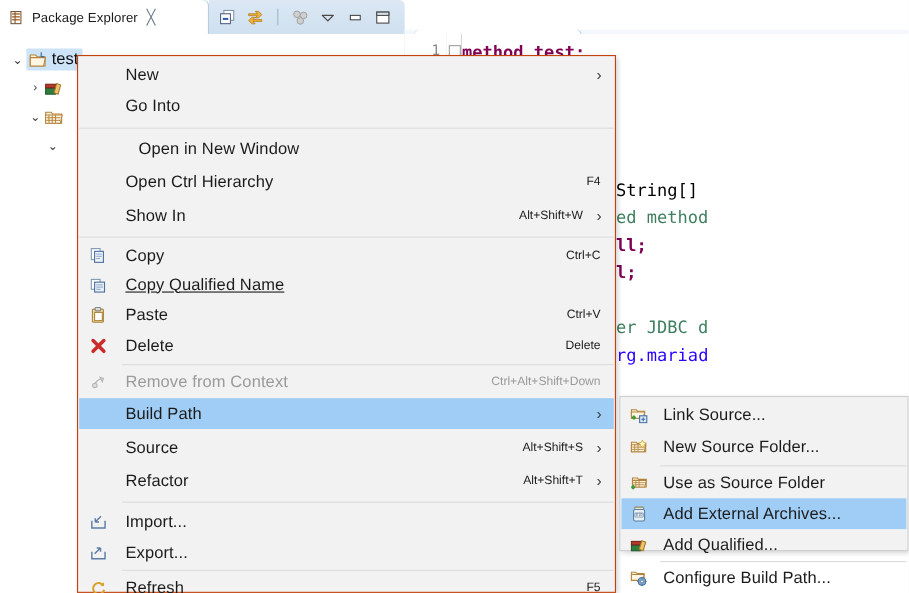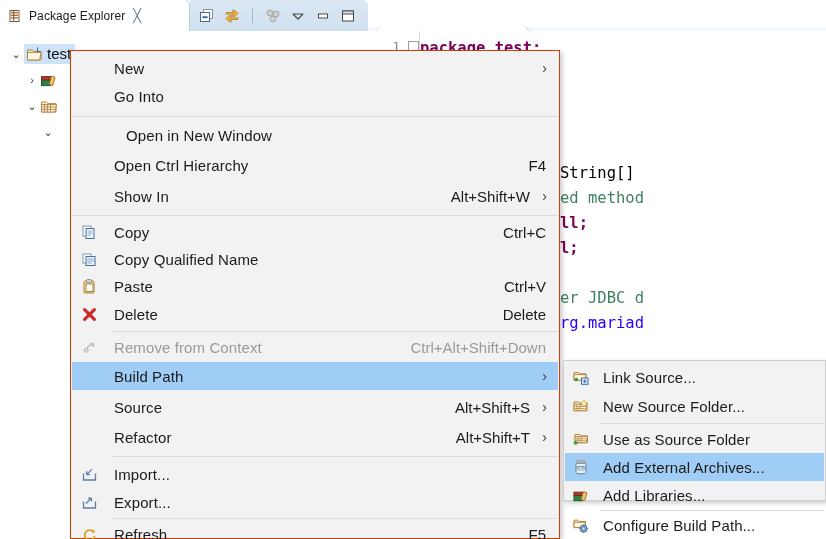--- a/index.html
+++ b/index.html
@@ -76,21 +76,21 @@
     background:#f2f2f2;border:1px solid #cfcfcf;box-sizing:border-box;
     box-shadow:2px 2px 5px rgba(0,0,0,.22);
     z-index:60;
   }
   .mi{
     position:absolute;left:1px;right:1px;height:28px;
     display:flex;align-items:center;font-size:15px;color:#1b1b1b;box-sizing:border-box;
   }
   .mi .ico{position:absolute;left:8px;width:18px;height:16px;display:flex;align-items:center;justify-content:center;}
   .mi .lab{margin-left:42px;letter-spacing:.1px;}
-  .mi .acc{position:absolute;right:28px;font-size:15px;color:#1b1b1b;text-align:right;}
+  .mi .acc{position:absolute;right:28px;font-size:11px;color:#1b1b1b;text-align:right;}
   .mi .acc.noarrow{right:12px;}
   .mi .arrow{position:absolute;right:11px;font-size:14px;color:#3a3a3a;line-height:1;}
   .mi.hl{background:#9fcdf5;}
   .mi.disabled .lab,.mi.disabled .acc{color:#9a9a9a;}
   .msep{position:absolute;left:1px;right:1px;height:1px;background:#dcdcdc;}
   .msep.ind{left:40px;}
 
   
   #submenu .mi .lab{margin-left:38px;}
   #submenu .mi .ico{left:7px;}
@@ -225,21 +225,21 @@
     </div>
 
     <div id="editor-canvas">
       <div id="gutter">
         <div class="ln" style="left:2px;top:8px;">1</div>
       </div>
       <div id="folding-col"></div>
       <div class="fold-mark" style="top:10px;"></div>
       <div class="fold-mark" style="top:110px;border:none;background:none;"></div>
 
-      <div class="code-line" style="top:8px;"><span class="kw">package test;</span></div>
+      <div class="code-line" style="top:8px;"><span class="kw">method test;</span></div>
       <div class="code-line" style="top:64px;"><span>ql.*;</span></div>
       <div class="code-line" style="top:108px;"><span>JdbcTest {</span></div>
       <div class="code-line" style="top:133px;"><span class="kw">atic </span><span class="kw">void </span><span>main(String[]</span></div>
       <div class="code-line" style="top:158px;"><span class="cm">DO Auto-generated method</span></div>
       <div class="code-line" style="top:183px;"><span>ction conn = </span><span class="kw">null;</span></div>
       <div class="code-line" style="top:208px;"><span>ment stmt = </span><span class="kw">null;</span></div>
       <div class="code-line" style="top:258px;"><span class="cm">/STEP 2: Register JDBC d</span></div>
       <div class="code-line" style="top:283px;"><span>lass.</span><span class="it">forName</span><span>(</span><span class="st">"org.mariad</span></div>
       <div class="code-line" style="top:333px;"><span class="cm">/STEP 3: Open a connecti</span></div>
     </div>
@@ -282,21 +282,21 @@
           <rect x="4" y="3.5" width="8" height="10" fill="#eef4fa" stroke="#4a6f9b"></rect>
           <g stroke="#7d9cc0" stroke-width=".8">
               <path d="M5.5 6h5M5.5 8h5M5.5 10h3.5"></path>
             </g>
         </svg>
       </span>
       <span class="lab">Copy</span>
       <span class="acc noarrow">Ctrl+C</span>
     </div>
 
-    <div class="mi" style="top:194px;">
+    <div class="mi" style="top:194px;text-decoration:underline;">
       <span class="ico">
         <svg width="15" height="15" viewBox="0 0 15 15">
           <rect x="1" y="2" width="8" height="9" fill="#fff" stroke="#7e98b5"></rect>
           <rect x="4" y="4.5" width="9" height="9" fill="#e9f1f9" stroke="#4a6f9b"></rect>
           <g stroke="#7d9cc0" stroke-width=".8">
               <path d="M5.5 7h6M5.5 9h6M5.5 11h4"></path>
             </g>
         </svg>
       </span>
       <span class="lab">Copy Qualified Name</span>
@@ -450,21 +450,21 @@
     </div>
 
     <div class="mi" style="top:120px;">
       <span class="ico">
         <svg width="16" height="15" viewBox="0 0 16 15">
           <rect x="1" y="7.5" width="8.5" height="5.2" fill="#2f7d3f" stroke="#1e5a2c"></rect>
           <rect x="1" y="4.2" width="8.5" height="3.1" fill="#b33a2b" stroke="#7f2418"></rect>
           <path d="M10.4 3.6 l3.6 1.3 -2.3 7.8 -3.6-1.3z" fill="#f2c26b" stroke="#a37c2a"></path>
         </svg>
       </span>
-      <span class="lab">Add Libraries...</span>
+      <span class="lab">Add Qualified...</span>
     </div>
 
     <div class="msep ind" style="top:149px;left:36px;"></div>
 
     <div class="mi" style="top:150px;">
       <span class="ico">
         <svg width="16" height="15" viewBox="0 0 16 15">
           <path d="M1 2.2 h4 l.9 1.2 h6.6 v6.2 h-11.5z" fill="#fdf0d8" stroke="#b5853f"></path>
           <path d="M1 4.3 h11.5 l-1.2 5.3 h-10.3z" fill="#fff6e3" stroke="#b5853f"></path>
           <circle cx="10.6" cy="10.6" r="3.6" fill="#8aa6bf" stroke="#3b6ea5" stroke-width=".9"></circle>

